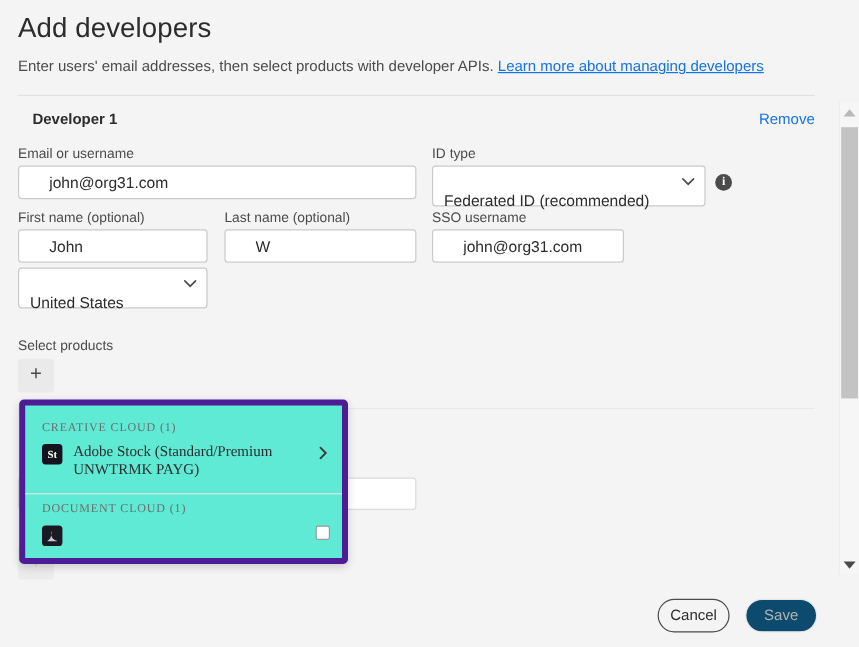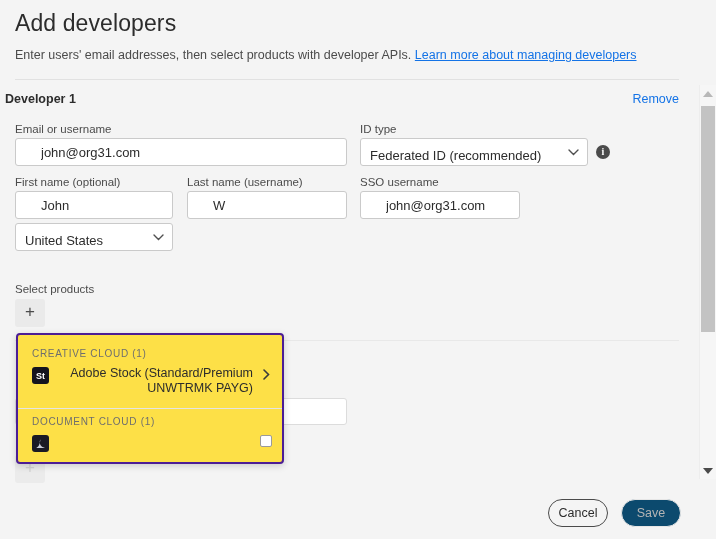--- a/index.html
+++ b/index.html
@@ -40,21 +40,21 @@
   }
   .divider-top {
     position: absolute;
     left: 15px; top: 79px;
     width: 664px; height: 1px;
     background: #e1e1e1;
   }
   
   .dev-label {
     position: absolute;
-    left: 5px; top: 92px;
+    left: 27px; top: 92px;
     font-size: 12.5px;
     font-weight: bold;
     color: #2c2c2c;
   }
   .remove-link {
     position: absolute;
     right: 37px; top: 92px;
     font-size: 12.5px;
     color: #1473e6;
     cursor: pointer;
@@ -82,21 +82,21 @@
   .sel-input {
     position: absolute;
     box-sizing: border-box;
     background: #ffffff;
     border: 1px solid #cacaca;
     border-radius: 3px;
     font-size: 13px;
     color: #2c2c2c;
     height: 28px;
     line-height: 26px;
-    padding: 4px 9px;
+    padding: 16px 9px;
     cursor: pointer;
   }
   .sel-chevron {
     position: absolute;
     right: 8px; top: 0;
     height: 26px;
     line-height: 26px;
     color: #505050;
     font-size: 11px;
   }
@@ -144,40 +144,40 @@
     background: #ffffff;
     border: 1px solid #dcdcdc;
     border-radius: 3px;
     height: 27px;
   }
   
   .popup {
     position: absolute;
     left: 16px; top: 333px;
     width: 264px;
-    background: #fde047;
-    border: 2px solid #4c1d95;
+    background: #5eead4;
+    border: 5px solid #4c1d95;
     border-radius: 4px;
     box-shadow: 0 2px 7px rgba(0,0,0,0.17);
     padding: 6px 0 4px 0;
     z-index: 40;
+    font-family: Liberation Serif, serif;
   }
   .popup-group-label {
     font-size: 10px;
     letter-spacing: 0.7px;
     color: #6e6e6e;
     padding: 7px 0 5px 14px;
   }
   .popup-row {
     display: flex;
     align-items: flex-start;
     padding: 2px 10px 6px 14px;
     cursor: pointer;
     position: relative;
-    text-align: right;
   }
   .prod-icon {
     width: 17px; height: 17px;
     border-radius: 3px;
     flex: 0 0 17px;
     margin-top: 1px;
     display: flex;
     align-items: center;
     justify-content: center;
     font-size: 9px;
@@ -302,21 +302,21 @@
       <svg width="11" height="7" viewBox="0 0 11 7">
           <path d="M1 1 L5.5 5.5 L10 1" stroke="#505050" stroke-width="1.4" fill="none" stroke-linecap="round"></path>
         </svg>
     </span>
   </div>
   <div class="info-icon" style="left:596px; top:145px;">i</div>
 
   <div class="fld-label" style="left:15px; top:176px;">First name (optional)</div>
   <input class="txt-input" style="left: 15px; top: 191px; width: 158px;" value="John">
 
-  <div class="fld-label" style="left:187px; top:176px;">Last name (username)</div>
+  <div class="fld-label" style="left:187px; top:176px;">Last name (optional)</div>
   <input class="txt-input" style="left: 187px; top: 191px; width: 160px;" value="W">
 
   <div class="fld-label" style="left:360px; top:176px;">SSO username</div>
   <input class="txt-input" style="left: 360px; top: 191px; width: 160px;" value="john@org31.com">
 
   <div class="fld-label" style="left:15px; top:228px;">Country/Region</div>
   <div class="sel-input" style="left:15px; top:223px; width:158px;">
     <span>United States</span>
     <span class="sel-chevron">
       <svg width="11" height="7" viewBox="0 0 11 7">

